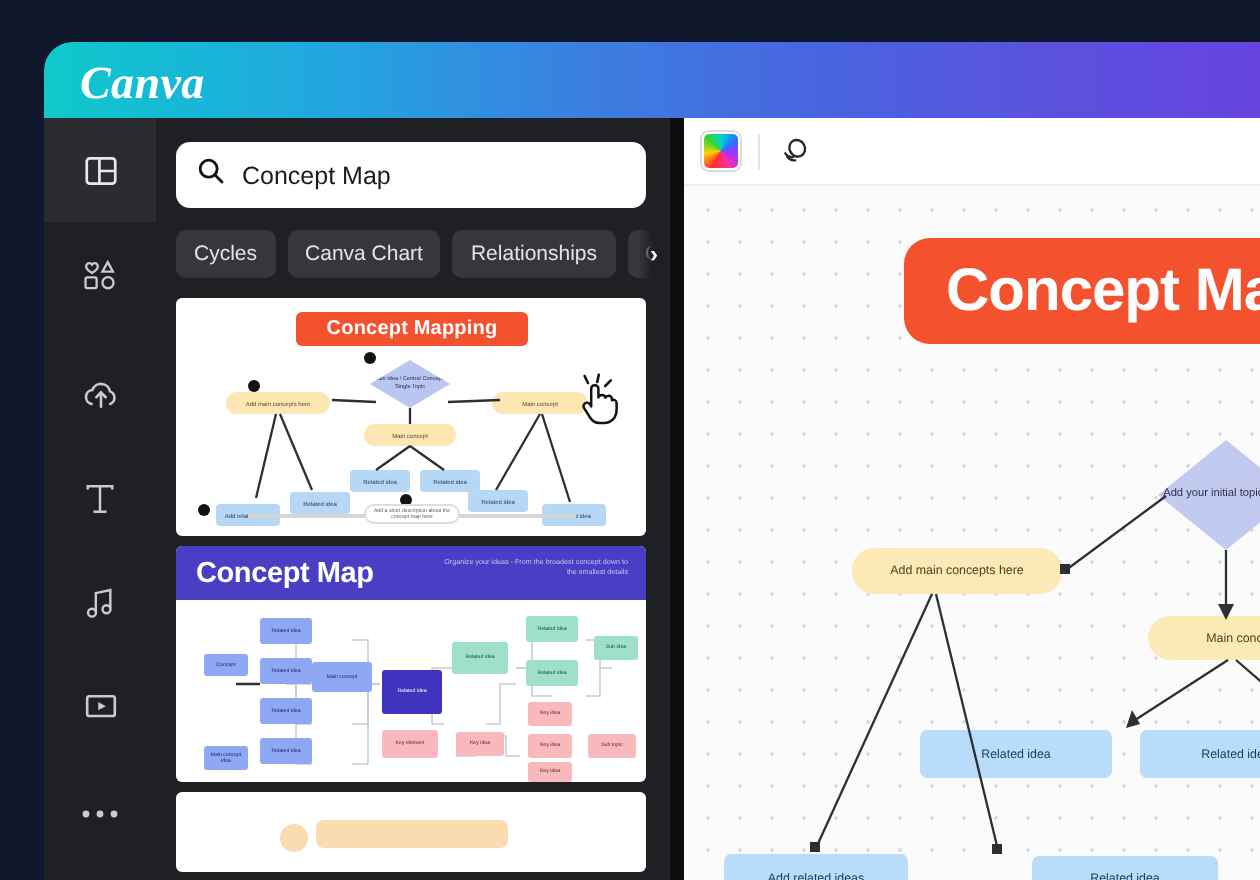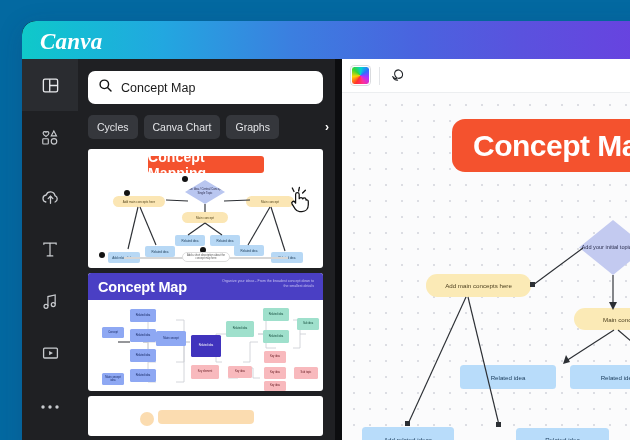--- a/index.html
+++ b/index.html
@@ -3,21 +3,21 @@
 <meta charset="utf-8">
 <style>
   * { box-sizing: border-box; margin: 0; padding: 0; }
   html, body {
     width: 630px; height: 440px;
     overflow: hidden;
     background: #eeeef7;
     font-family: "Liberation Sans", sans-serif;
   }
 
-  #stage { position: relative; width: 630px; height: 440px; background: #0369a1; }
+  #stage { position: relative; width: 630px; height: 440px; background: #0f172a; }
 
   
   .app-window {
     position: absolute;
     left: 22px; top: 21px;
     width: 640px; height: 440px;
     border-radius: 14px 0 0 0;
     overflow: hidden;
     background: #17181b;
     box-shadow: 0 6px 26px rgba(40,40,90,.18);
@@ -121,21 +121,21 @@
   }
   .thumb-a { height: 119px; }
   .thumb-b { height: 118px; }
   .thumb-c { height: 40px; }
 
   
   .tA-banner {
     position: absolute; left: 60px; top: 7px;
     width: 116px; height: 17px;
     background: #f4522e; border-radius: 3px;
-    color: #fff; font-size: 14px; font-weight: 700;
+    color: #fff; font-size: 10px; font-weight: 700;
     display: flex; align-items: center; justify-content: center;
     letter-spacing: .1px;
   }
   .tA-dia {
     position: absolute; left: 97px; top: 31px;
     width: 40px; height: 24px;
     background: #b9c6f0;
     transform: skewX(0);
     clip-path: polygon(50% 0, 100% 50%, 50% 100%, 0 50%);
     font-size: 2.8px; color: #2a2a4a;
@@ -383,20 +383,21 @@
             <circle cx="7.6" cy="7.6" r="5.1"></circle>
             <line x1="11.4" y1="11.4" x2="15.6" y2="15.6"></line>
           </svg>
         </span>
         <span class="search-value" title="Search templates">Concept Map</span>
       </div>
 
       <div class="chips">
         <div class="chip">Cycles</div>
         <div class="chip">Canva Chart</div>
+        <div class="chip">Relationships</div>
         <div class="chip">Graphs</div>
 
         <div class="chip-arrow">›</div>
       </div>
 
       <div class="thumbs">
 
         <div class="thumb thumb-a">
           <div class="tA-banner">Concept Mapping</div>
 

